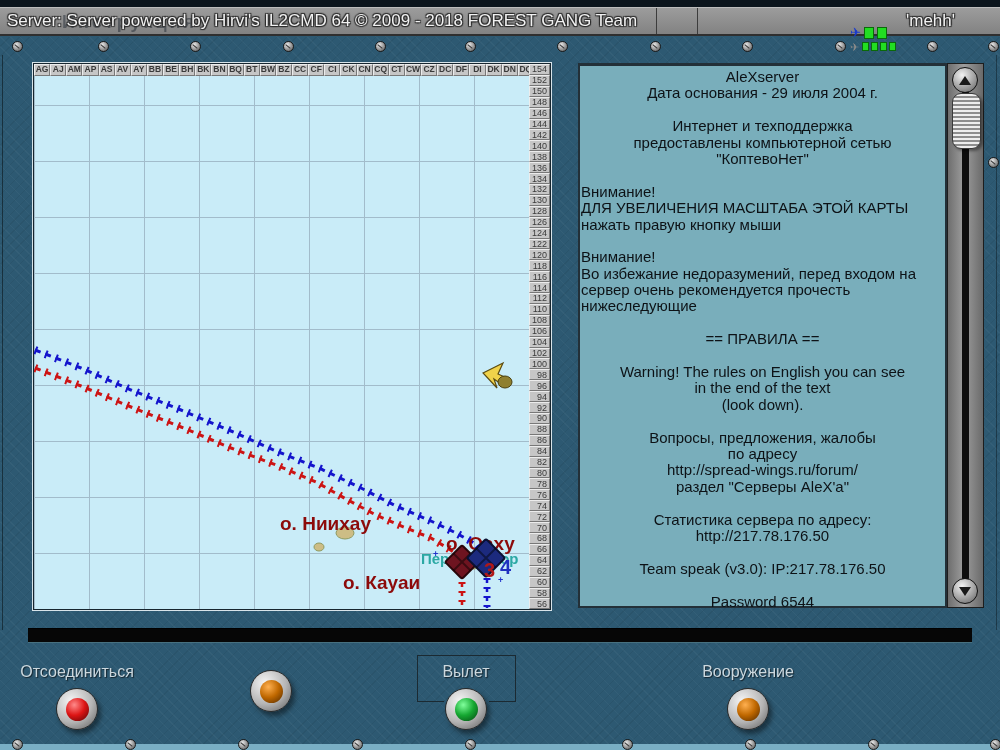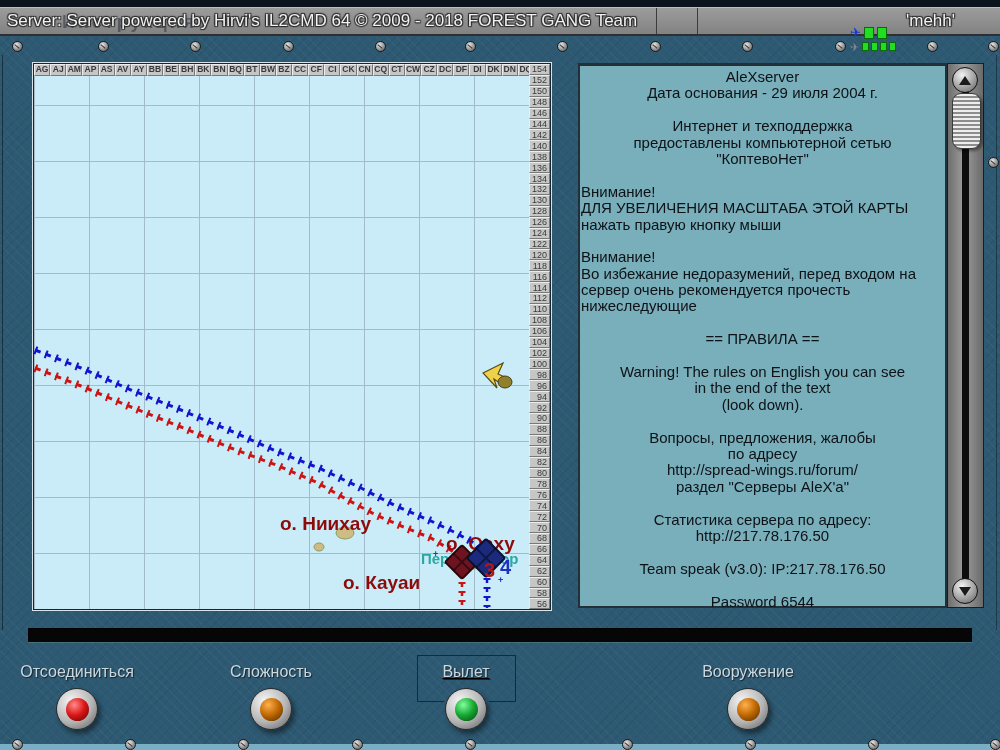--- a/index.html
+++ b/index.html
@@ -302,30 +302,29 @@
 
 <div class="abs slot-strip"></div>
 <div id="buttons">
     <div class="abs btn-block" style="left: -23px;">
       <div class="btn-label">Отсоединиться</div>
       <div class="knob">
         <div class="dome" style="background: radial-gradient(circle at 36% 30%, rgb(255, 138, 138) 0%, rgb(221, 21, 21) 48%, rgb(96, 6, 6) 95%);"></div>
       </div>
     </div>
     <div class="abs btn-block" style="left: 171px;">
-      <div class="btn-label">Сложность</div>
       <div class="knob">
         <div class="dome" style="background: radial-gradient(circle at 36% 30%, rgb(255, 176, 80) 0%, rgb(192, 104, 0) 48%, rgb(90, 46, 0) 95%);"></div>
       </div>
     </div>
     <div class="abs bracket">
       <div class="stub l"></div>
       <div class="stub r"></div>
     </div>
-    <div class="abs btn-block" style="left: 366px; text-decoration: underline;">
+    <div class="abs btn-block" style="left: 366px;">
       <div class="btn-label">Вылет</div>
       <div class="knob">
         <div class="dome" style="background: radial-gradient(circle at 36% 30%, rgb(128, 255, 156) 0%, rgb(22, 168, 50) 48%, rgb(6, 77, 20) 95%);"></div>
       </div>
     </div>
     <div class="abs btn-block" style="left: 648px;">
       <div class="btn-label">Вооружение</div>
       <div class="knob">
         <div class="dome" style="background: radial-gradient(circle at 36% 30%, rgb(255, 176, 80) 0%, rgb(192, 104, 0) 48%, rgb(90, 46, 0) 95%);"></div>
       </div>

